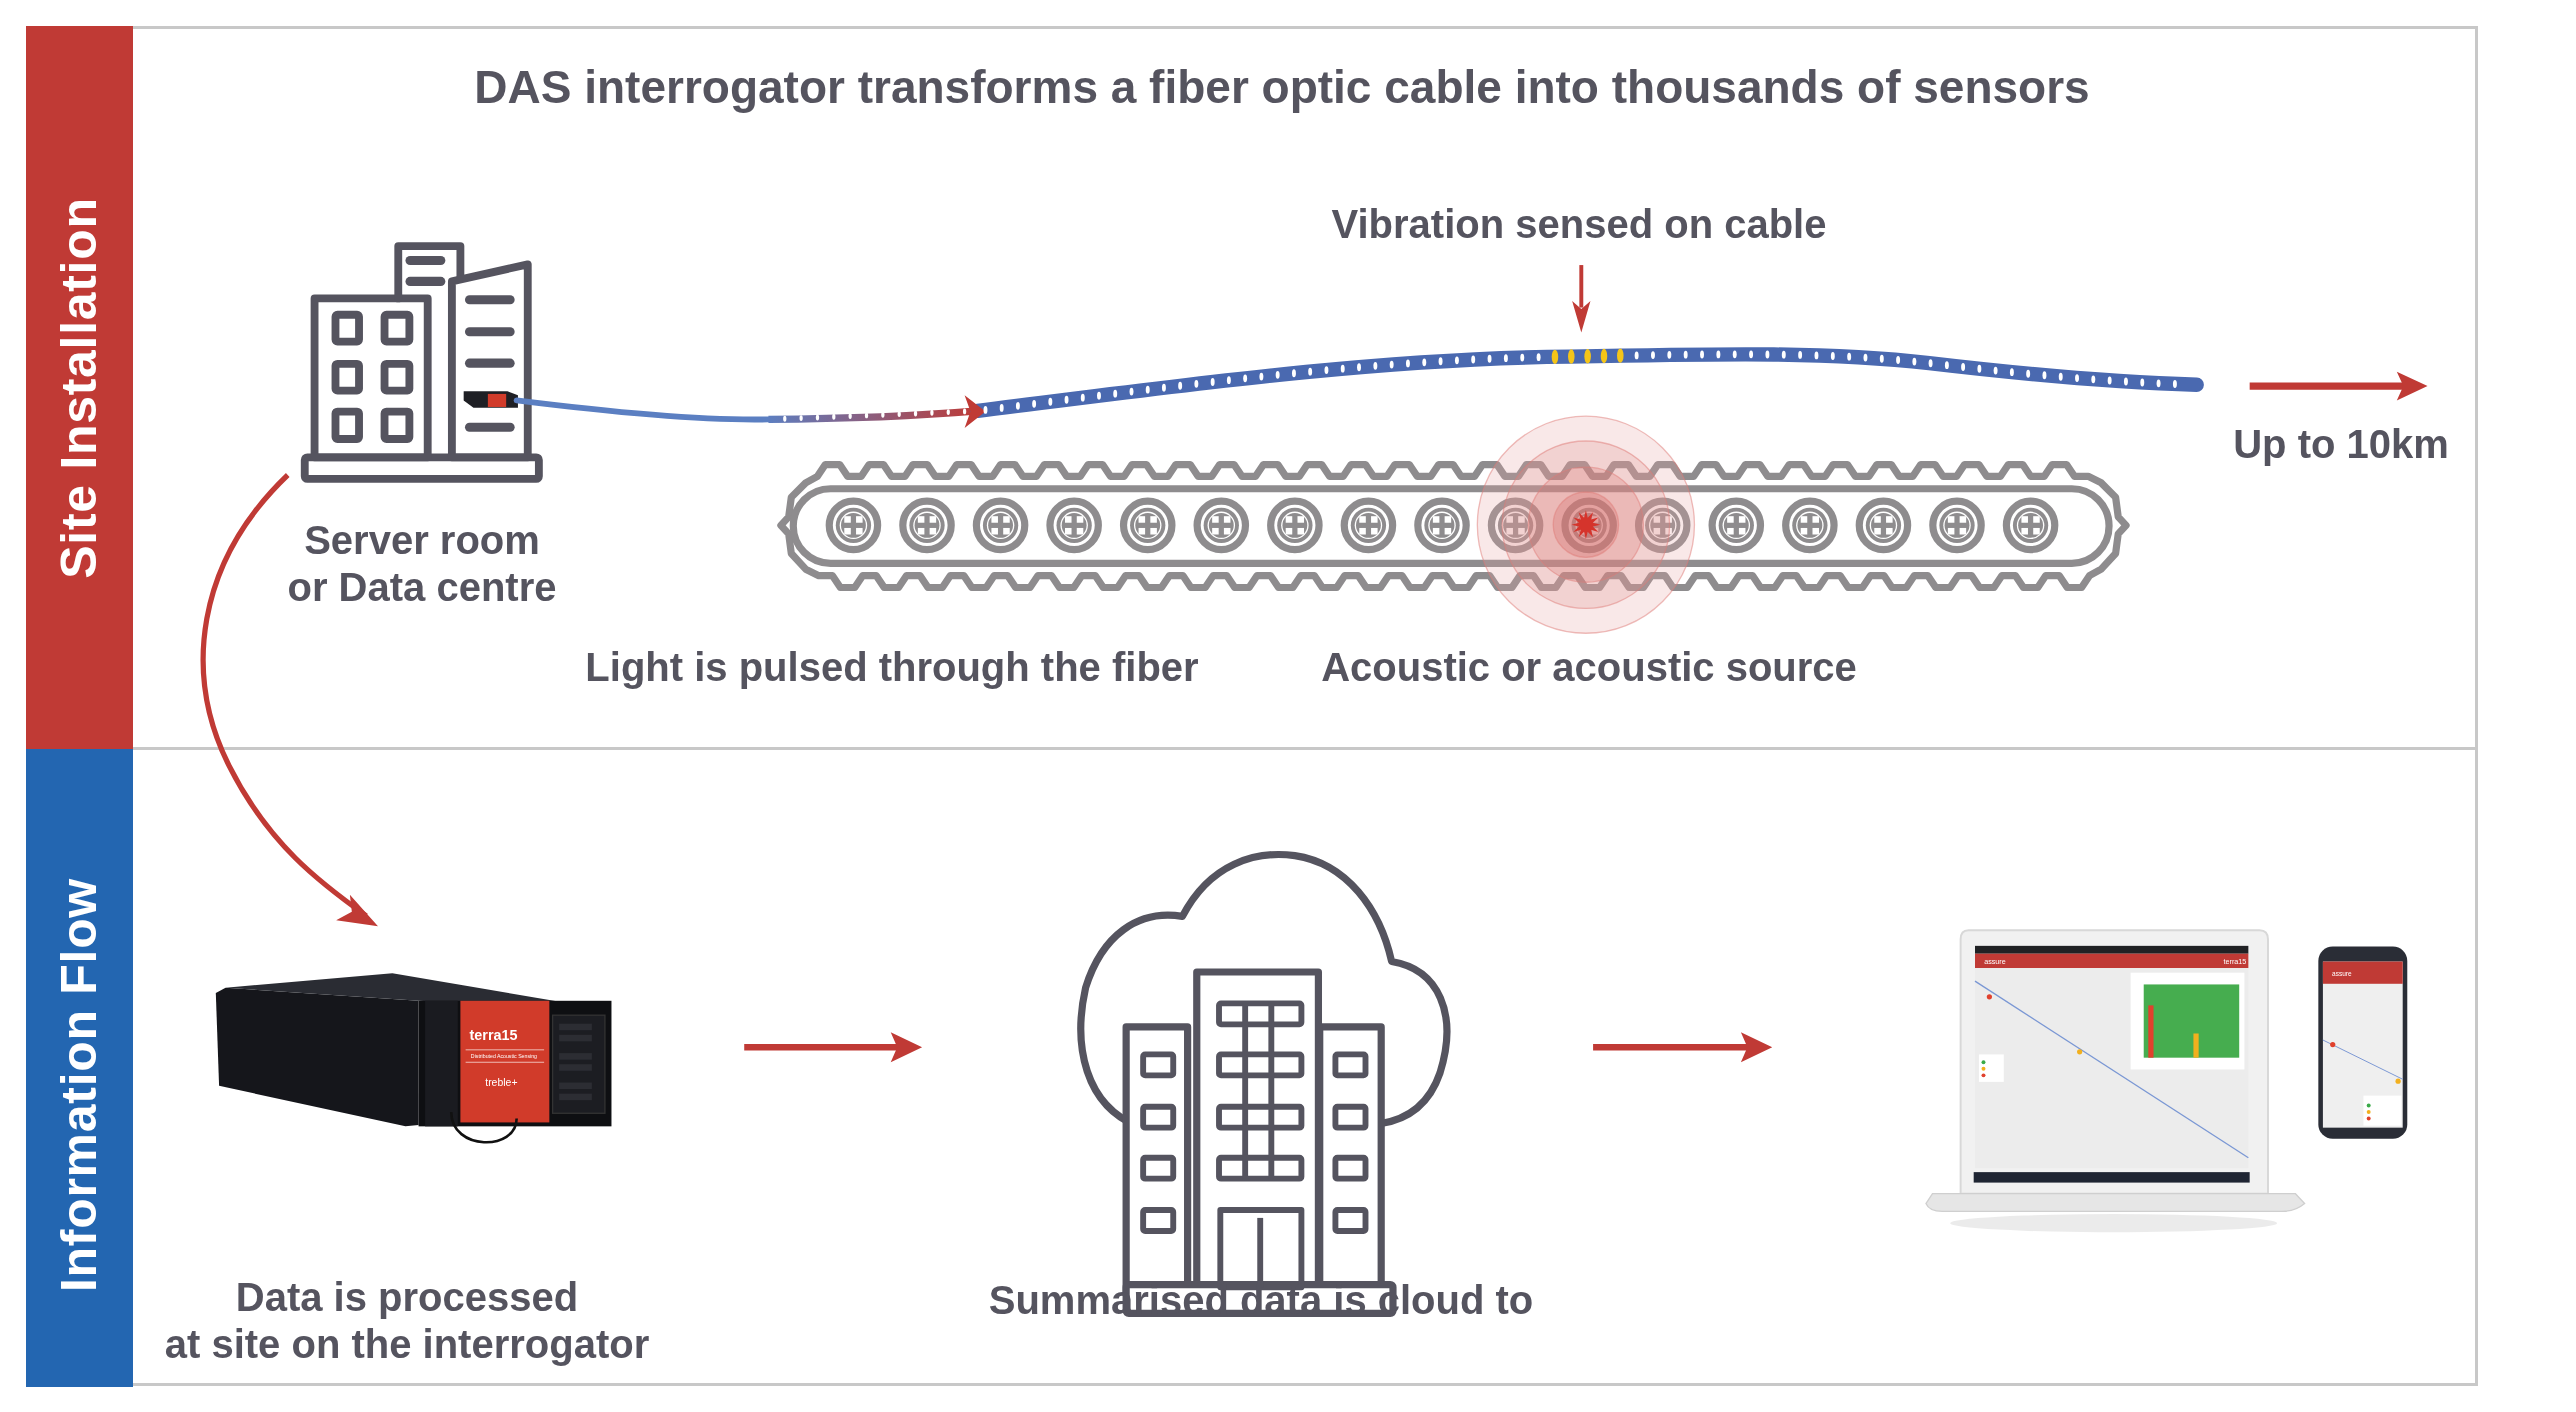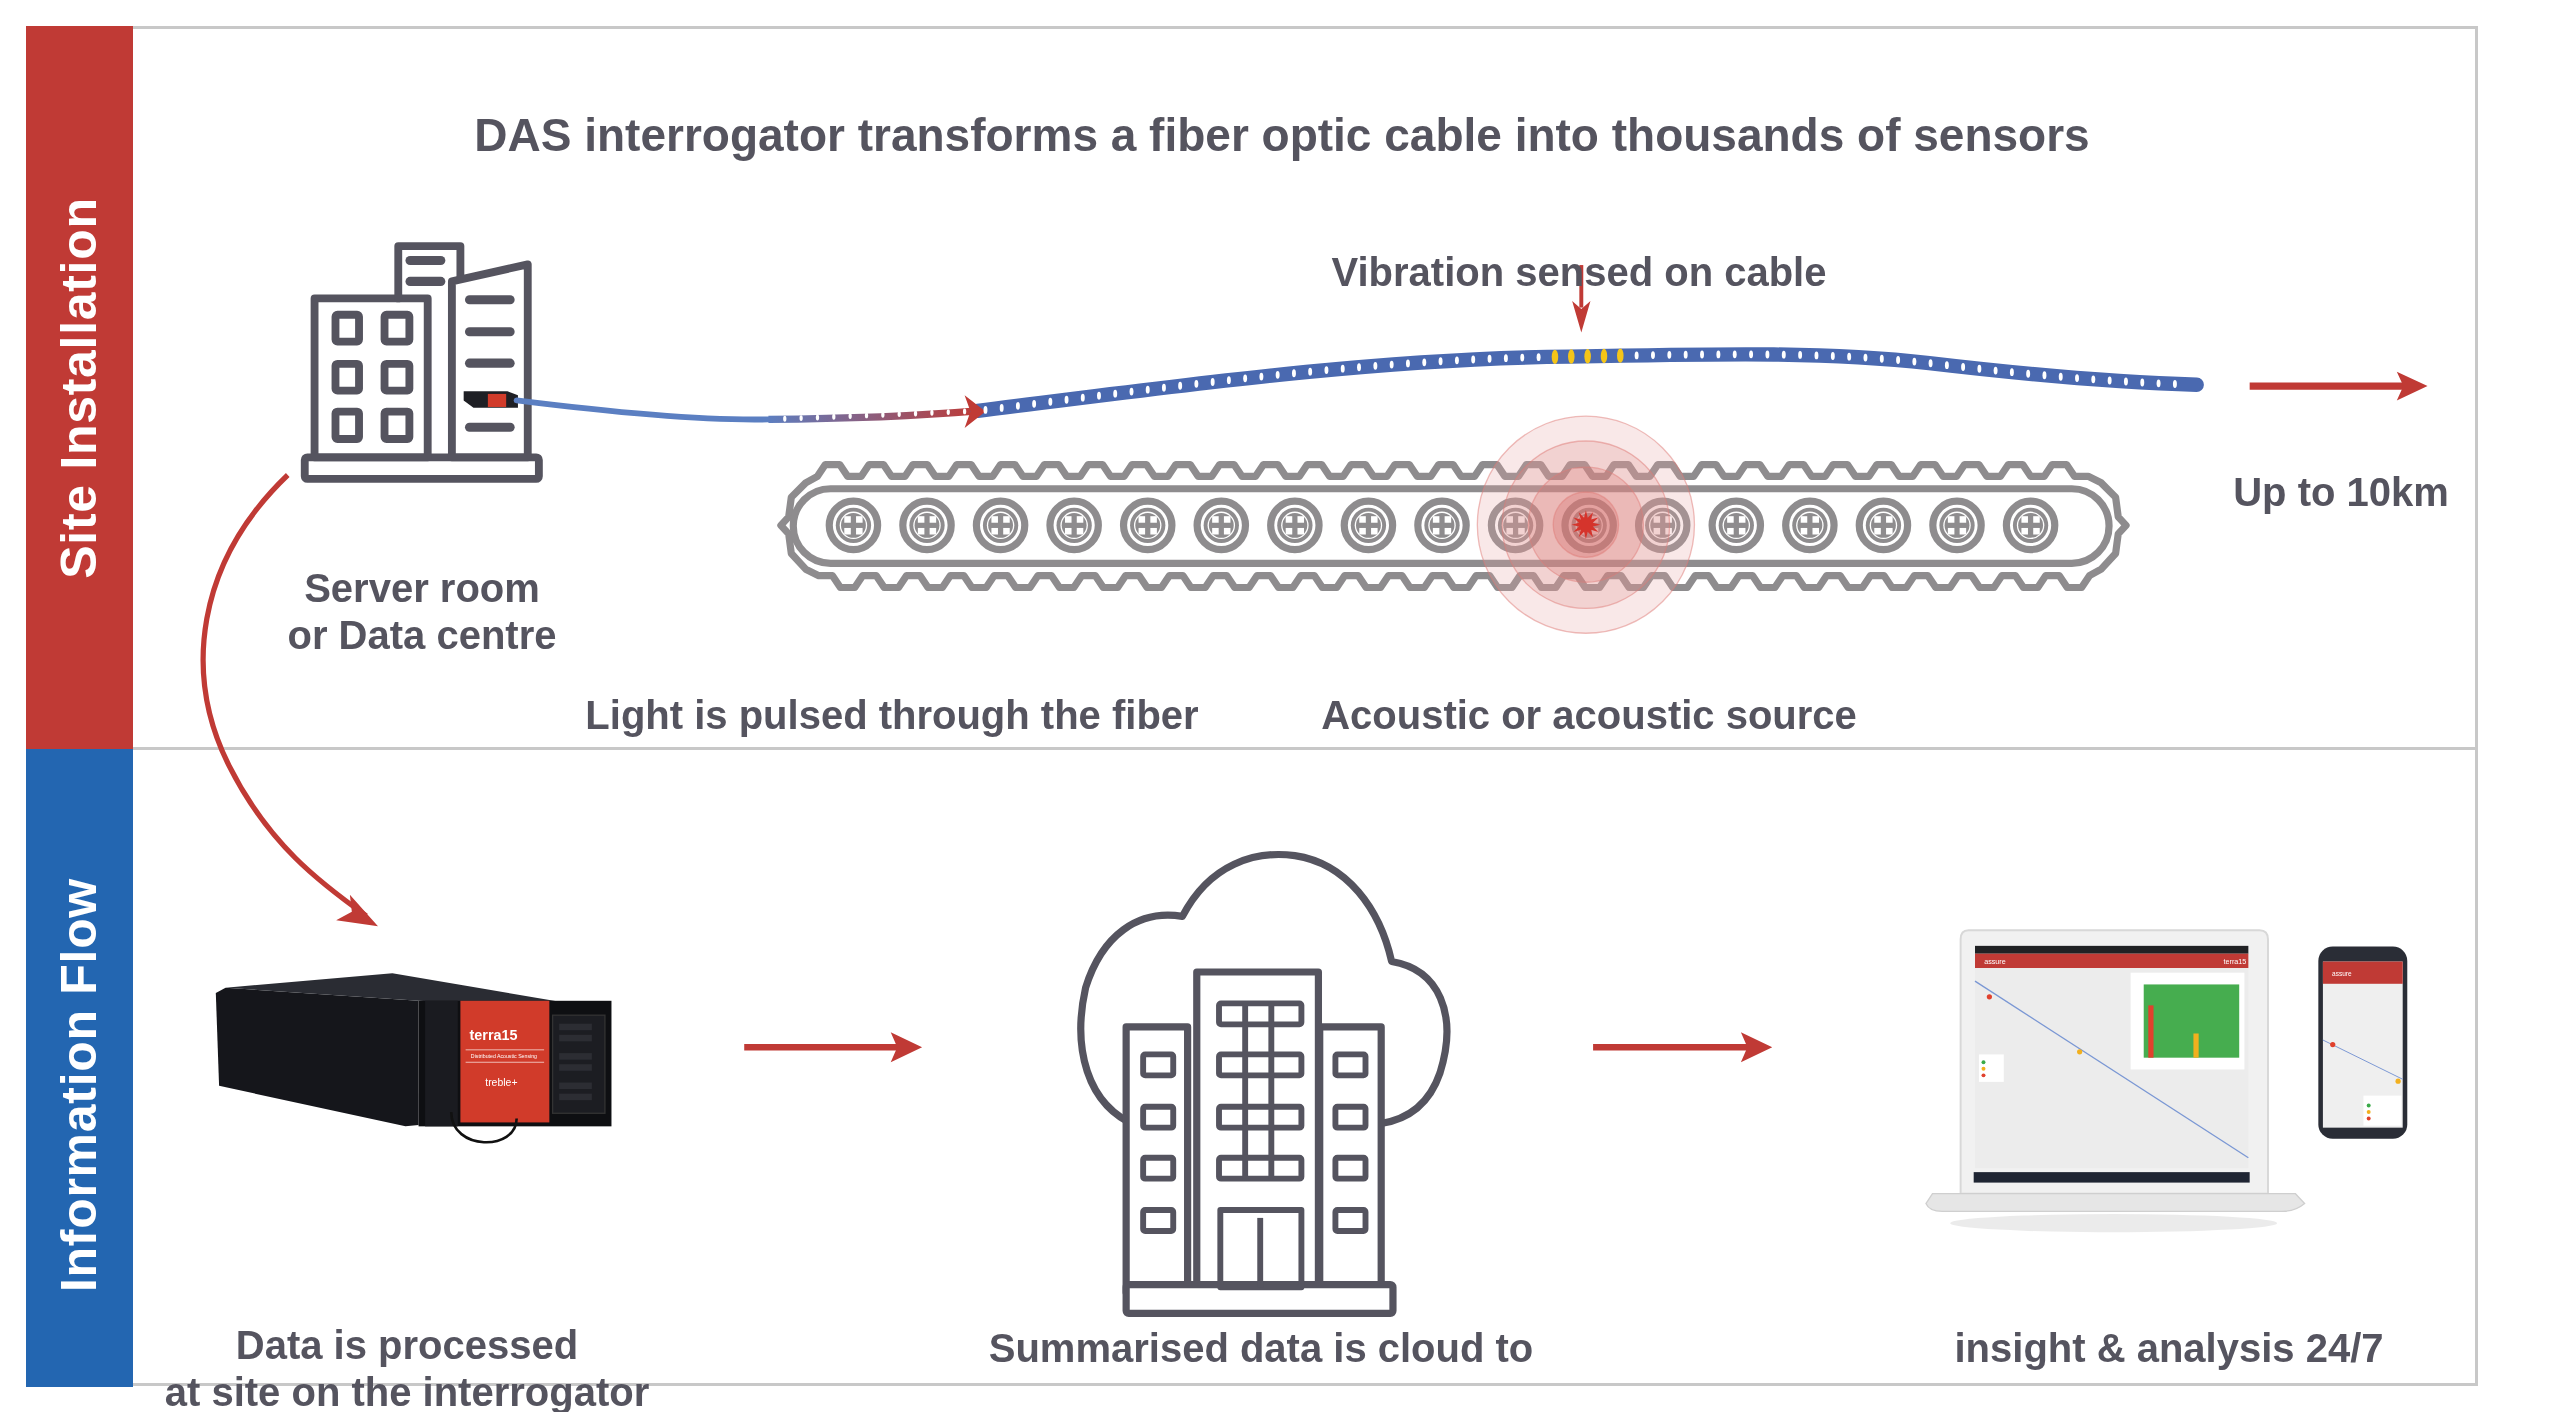--- a/index.html
+++ b/index.html
@@ -7,21 +7,21 @@
          font-family: "Liberation Sans", "DejaVu Sans", sans-serif; }
   .frame { position: absolute; left: 26px; top: 26px; width: 2452px; height: 1360px;
            box-sizing: border-box; border: 3.3px solid #c8c8c8; background: #fff; }
   .divider { position: absolute; left: 133px; top: 747px; width: 2345px; height: 3.3px; background: #c8c8c8; }
   .bar { position: absolute; left: 26px; width: 107px; }
   .bar-red { top: 26px; height: 723px; background: #c03a35; }
   .bar-blue { top: 749px; height: 638px; background: #2366b1; }
   .vlabel { position: absolute; left: 79px; transform: translate(-50%, -50%) rotate(-90deg);
             color: #ffffff; font-weight: bold; font-size: 50px; white-space: nowrap; letter-spacing: 0.7px; }
   .txt { position: absolute; color: #55545f; font-weight: bold; text-align: center;
-         white-space: nowrap; transform: translateX(-50%); line-height: 1.18; margin-top: 48px; }
+         white-space: nowrap; transform: translateX(-50%); line-height: 1.18; }
   .title { font-size: 46px; top: 60px; left: 1282px; }
   .cap { font-size: 40px; }
   svg.layer { position: absolute; left: 0; top: 0; }
 </style>
 </head>
 <body>
 
 <div class="frame"></div>
 <div class="bar bar-red"></div>
 <div class="bar bar-blue"></div>
@@ -465,15 +465,14 @@
 <div class="txt cap" style="left:1589px; top:644px;">Acoustic or acoustic source</div>
 
 <div class="txt cap" style="left:407px; top:1274px;">
   <div>Data is processed</div>
   <div>at site on the interrogator</div>
 </div>
 <div class="txt cap" style="left:1261px; top:1277px;">
   <div>Summarised data is cloud to</div>
 </div>
 <div class="txt cap" style="left:2169px; top:1277px;">
-  <div>insight &amp; analysis 24/7</div>
 </div>
 
 
 </body></html>

